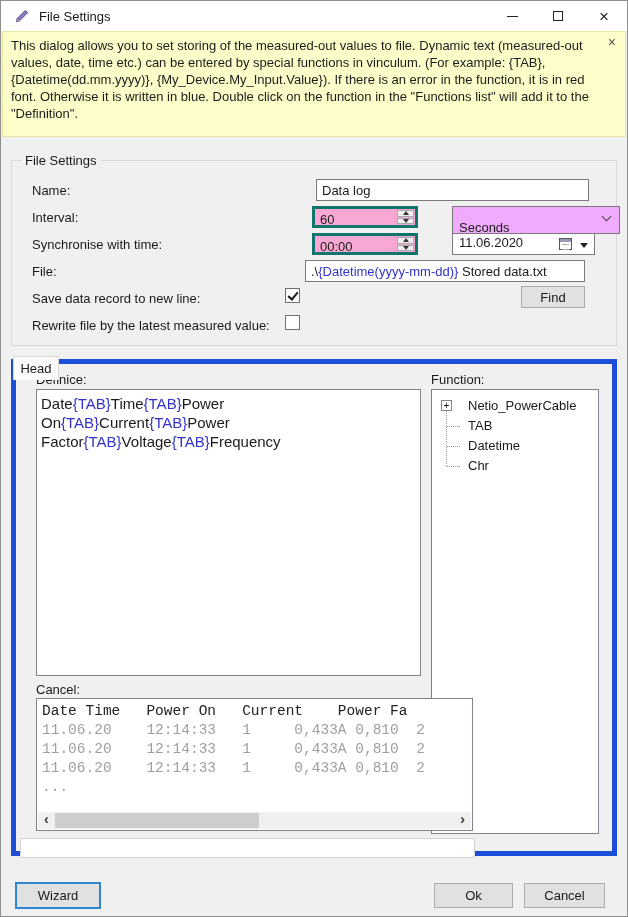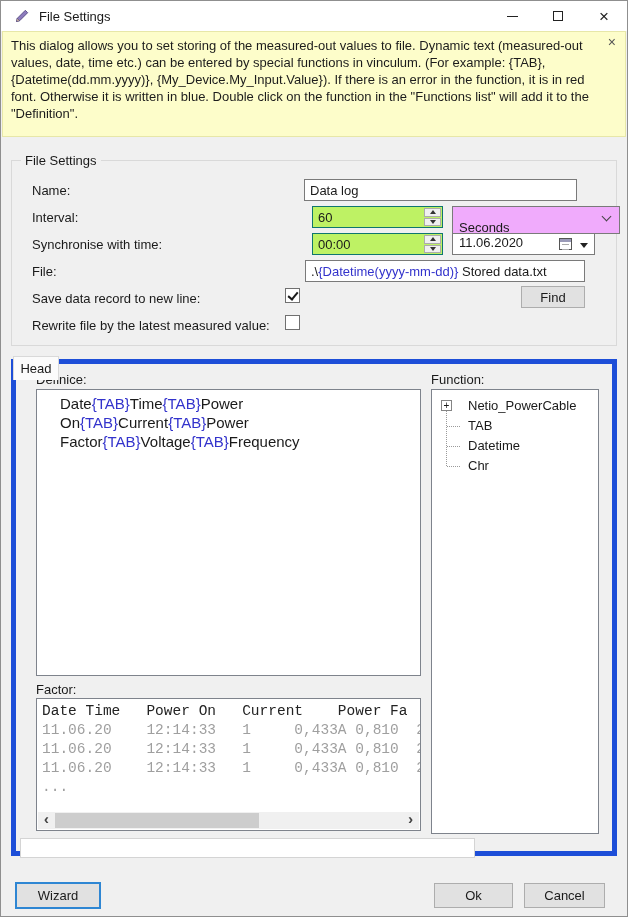--- a/index.html
+++ b/index.html
@@ -32,22 +32,22 @@
   .group-legend { position:absolute; left:9px; top:-8px; padding:0 4px; background:#f0f0f0;
                   font-size:13px; color:#1a1a1a; }
   .flabel { position:absolute; left:20px; font-size:13px; color:#1a1a1a; white-space:nowrap; }
 
   .textfield { position:absolute; background:#fff; border:1px solid #7a7a7a;
                font-size:13px; color:#1a1a1a; padding:3px 5px; height:22px; white-space:nowrap; overflow:hidden; }
   .seg-plain { color:#1a1a1a; }
   .seg-func  { color:#3333cc; }
 
   
-  .spinfield { position:absolute; width:131px; height:22px; background:#bef264;
-               border:1px solid #0f766e; display:flex; }
+  .spinfield { position:absolute; width:106px; height:22px; background:#f9a8d4;
+               border:3px solid #0f766e; display:flex; }
   .spin-value { flex:1; font-size:13px; color:#1a1a1a; padding:3px 5px; }
   .spin-btns { width:18px; display:flex; flex-direction:column; }
   .spin-btn { flex:1; margin:1px 1px 0 0; border:1px solid #ababab; background:#f0f0f0;
               display:flex; align-items:center; justify-content:center; }
   .spin-btn.dn { margin-top:1px; margin-bottom:1px; }
   .tri-up { width:0; height:0; border-left:3.5px solid transparent; border-right:3.5px solid transparent; border-bottom:4px solid #333; }
   .tri-dn { width:0; height:0; border-left:3.5px solid transparent; border-right:3.5px solid transparent; border-top:4px solid #333; }
 
   
   .combobox { position:absolute; width:168px; height:22px; background:#f0abfc;
@@ -81,24 +81,24 @@
   .tab { position:absolute; border:1px solid #d9d9d9; border-bottom:none;
          font-size:13px; color:#1a1a1a; text-align:center; }
   .tab.active { left:12px; top:355px; width:46px; height:24px; background:#fbfbfb; line-height:24px; z-index:3; }
   .tab.inactive { left:58px; top:359px; width:50px; height:20px; background:#efefef; line-height:19px; z-index:1;padding-left:28px; }
   .tabpage { position:absolute; left:10px; top:358px; width:606px; height:497px;
              border:5px solid #1d4ed8; background:#f0f0f0; z-index:2; }
 
   .plabel { position:absolute; font-size:13px; color:#1a1a1a; }
 
   .bigbox { position:absolute; background:#fff; border:1px solid #7e838c; }
-  .definice-box { left:20px; top:25px; width:385px; height:287px; padding:4px 23px;
+  .definice-box { left:20px; top:25px; width:385px; height:287px; padding:4px 4px;
                   font-size:15px; line-height:19px; }
   .tree-box { left:415px; top:25px; width:168px; height:445px; padding-top:6px; }
-  .preview-box { left:20px; top:334px; width:385px; height:133px; font-family:"Liberation Mono", monospace; }
+  .preview-box { left:20px; top:334px; width:437px; height:133px; font-family:"Liberation Mono", monospace; }
 
   
   .tree-vline { position:absolute; left:14px; top:16px; height:60px; border-left:1px dotted #9a9a9a; }
   .tree-row { position:relative; height:20px; line-height:20px; padding-left:36px;
               font-size:13px; color:#1a1a1a; white-space:nowrap; }
   .tree-stub { position:absolute; left:15px; top:10px; width:13px; border-top:1px dotted #9a9a9a; }
   .plus-box { position:absolute; left:9px; top:4px; width:11px; height:11px; background:#fff;
               border:1px solid #848484; font-size:10px; line-height:9px; text-align:center; color:#1a1a1a; }
 
   
@@ -141,21 +141,21 @@
 
   <div class="banner">
     <div class="banner-text">This dialog allows you to set storing of the measured-out values to file. Dynamic text (measured-out values, date, time etc.) can be entered by special functions in vinculum. (For example: {TAB}, {Datetime(dd.mm.yyyy)}, {My_Device.My_Input.Value}). If there is an error in the function, it is in red font. Otherwise it is written in blue. Double click on the function in the "Functions list" will add it to the "Definition".</div>
     <div class="banner-close">×</div>
   </div>
 
   <div class="groupbox">
     <span class="group-legend">File Settings</span>
 
     <span class="flabel" style="top:22px;">Name:</span>
-    <div class="textfield" style="left:292px; top:18px; width:273px;">
+    <div class="textfield" style="left:304px; top:18px; width:273px;">
       <span class="seg-plain">Data log</span>
     </div>
 
     <span class="flabel" style="top:49px;">Interval:</span>
     <div class="spinfield" style="left:300px; top:45px;">
       <span class="spin-value">60</span>
       <span class="spin-btns">
         <span class="spin-btn up">
             <span class="tri-up"></span>
           </span>
@@ -210,21 +210,21 @@
     <div class="bigbox tree-box">
       <div class="tree-vline"></div>
       <div>
           <div class="tree-row"><span class="plus-box">+</span><span>Netio_PowerCable</span></div>
           <div class="tree-row"><span class="tree-stub"></span><span>TAB</span></div>
           <div class="tree-row"><span class="tree-stub"></span><span>Datetime</span></div>
           <div class="tree-row"><span class="tree-stub"></span><span>Chr</span></div>
         </div>
     </div>
 
-    <span class="plabel" style="left:20px; top:318px;">Factor:</span>
+    <span class="plabel" style="left:20px; top:318px;">Cancel:</span>
     <div class="bigbox preview-box">
       <div>
           <div class="pline header">Date Time   Power On   Current    Power Fa</div>
           <div class="pline data">11.06.20    12:14:33   1     0,433A 0,810  2</div>
           <div class="pline data">11.06.20    12:14:33   1     0,433A 0,810  2</div>
           <div class="pline data">11.06.20    12:14:33   1     0,433A 0,810  2</div>
           <div class="pline data">...</div>
         </div>
       <div class="hscroll">
         <div class="hs-arrow left">‹</div>

